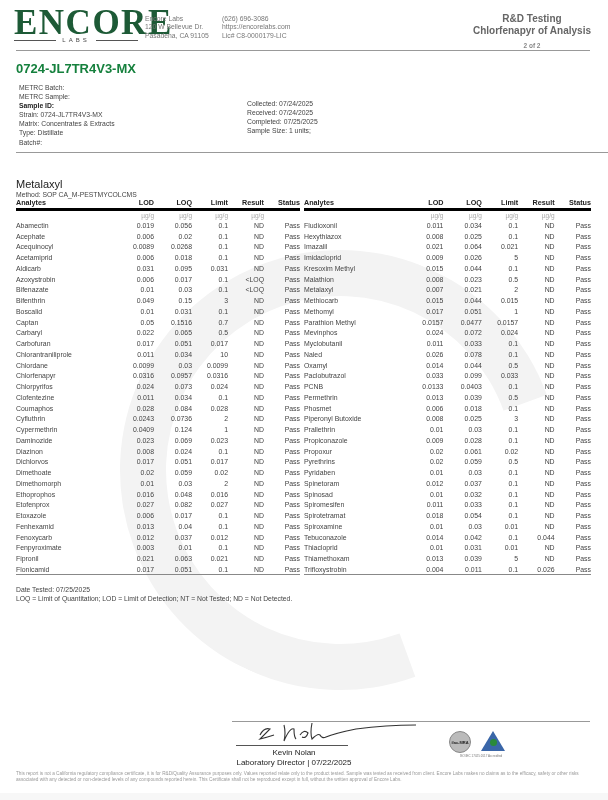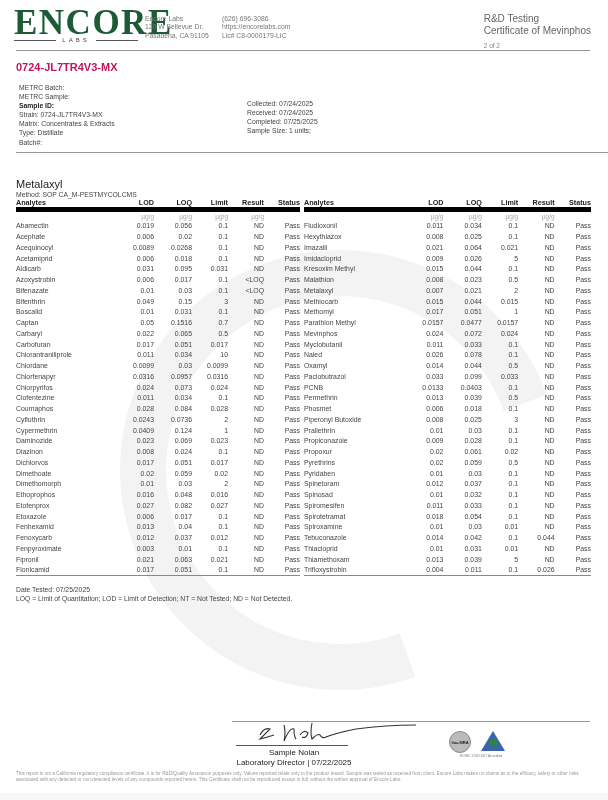--- a/index.html
+++ b/index.html
@@ -13,37 +13,37 @@
 
   
   .header { position: absolute; left: 0; top: 0; width: 608px; height: 52px; }
   .logo { position: absolute; left: 14px; top: 10px; width: 124px; }
   .logo-word { font-family: Liberation Serif, serif; font-weight: bold; font-size: 35px; color: #1d5a36; letter-spacing: 1.5px; line-height: 26px; }
   .logo-sub { display: flex; align-items: center; justify-content: center; margin-top: 1px; }
   .logo-sub .line { flex: 1; height: 1px; background: #555; }
   .logo-sub span { font-size: 6px; letter-spacing: 3px; color: #444; padding: 0 6px; }
   .addr { position: absolute; left: 145px; top: 15px; font-size: 6.8px; color: #777; line-height: 8.4px; }
   .contact { position: absolute; left: 222px; top: 15px; font-size: 6.8px; color: #777; line-height: 8.4px; }
-  .doc-title { position: absolute; right: 17px; top: 13px; text-align: left; color: #666; font-size: 10px; line-height: 12px; }
+  .doc-title { position: absolute; right: 17px; top: 13px; text-align: center; color: #666; font-size: 10px; line-height: 12px; font-weight: bold; }
   .doc-title .pg { font-size: 6.5px; color: #888; margin-top: 3px; }
   .hr1 { position: absolute; left: 16px; top: 50px; width: 574px; height: 1px; background: #999; }
 
   
-  .sample-title { position: absolute; left: 16px; top: 61px; font-size: 11px; font-weight: bold; color: #be185d; }
+  .sample-title { position: absolute; left: 16px; top: 61px; font-size: 13px; font-weight: bold; color: #15803d; }
   .meta-left { position: absolute; left: 19px; top: 83px; font-size: 6.8px; line-height: 9.1px; color: #444; }
   .meta-left .bold { font-weight: bold; color: #222; }
   .meta-right { position: absolute; left: 247px; top: 99px; font-size: 6.8px; line-height: 9.1px; color: #444; }
   .hr2 { position: absolute; left: 16px; top: 152px; width: 592px; height: 1px; background: #999; }
 
   
   .sec-title { position: absolute; left: 16px; top: 178px; font-size: 11px; color: #222; }
   .method { position: absolute; left: 16px; top: 191px; font-size: 6.8px; color: #444; }
 
   table.res { position: absolute; top: 198px; border-collapse: collapse; font-size: 6.9px; color: #444; }
-  table.res th { font-weight: bold; color: #222; text-align: right; height: 11px; padding: 0; border-bottom: 5px solid #000000; font-size: 7.2px; }
+  table.res th { font-weight: bold; color: #222; text-align: right; height: 11px; padding: 0; border-bottom: 3px solid #000000; font-size: 7.2px; }
   table.res th.name { text-align: left; }
   table.res td { text-align: right; height: 10.75px; padding: 0; white-space: nowrap; }
   table.res td.name { text-align: left; }
   table.res tr.units td { color: #aaa; font-size: 6.5px; height: 11px; }
   table.res tr:last-child td { border-bottom: 1px solid #888; }
   #tbl-left { left: 16px; width: 284px; }
   #tbl-right { left: 304px; width: 287px; }
   .c-name { width: 96px; } .c-lod { width: 42px; } .c-loq { width: 38px; } .c-lim { width: 36px; } .c-res { width: 36px; } .c-st { width: 36px; }
 
   .foot-notes { position: absolute; left: 16px; top: 586px; font-size: 6.8px; line-height: 8.5px; color: #444; }
@@ -82,21 +82,21 @@
       <div>120 W Bellevue Dr.</div>
       <div>Pasadena, CA 91105</div>
     </div>
     <div class="contact">
       <div>(626) 696-3086</div>
       <div>https://encorelabs.com</div>
       <div>Lic# C8-0000179-LIC</div>
     </div>
     <div class="doc-title">
       <div>R&amp;D Testing</div>
-      <div>Certificate of Mevinphos</div>
+      <div>Chlorfenapyr of Analysis</div>
       <div class="pg">2 of 2</div>
     </div>
   </div>
   <div class="hr1"></div>
 
   <div class="sample-title">0724-JL7TR4V3-MX</div>
   <div class="meta-left">
     <div>METRC Batch:</div>
     <div>METRC Sample:</div>
     <div class="bold">Sample ID:</div>
@@ -710,21 +710,21 @@
     <div>Date Tested: 07/25/2025</div>
     <div>LOQ = Limit of Quantitation; LOD = Limit of Detection; NT = Not Tested; ND = Not Detected.</div>
   </div>
 
   <div class="hr3"></div>
   <svg class="sig" viewBox="0 0 190 28">
     <path d="M20 18 q4 -8 10 -6 q-6 6 -10 10 q8 -2 14 -4 M44 8 q2 8 0 16 q6 -14 10 -12 q0 8 2 10 M60 18 q4 -6 8 -2 q-2 6 -6 4 M72 6 q-2 10 0 16 q6 -6 8 -4 q2 4 6 2 q10 -4 30 -8 q30 -4 60 -4" fill="none" stroke="#333" stroke-width="1.1"></path>
   </svg>
   <div class="sig-line"></div>
   <div class="signer">
-    <div>Sample Nolan</div>
+    <div>Kevin Nolan</div>
     <div>Laboratory Director | 07/22/2025</div>
   </div>
 
   <div class="accred">
     <div class="ilac">ilac-MRA</div>
     <div class="pja"></div>
     <div class="pja-dot"></div>
     <div class="cap">ISO/IEC 17025:2017 Accredited</div>
   </div>
 

